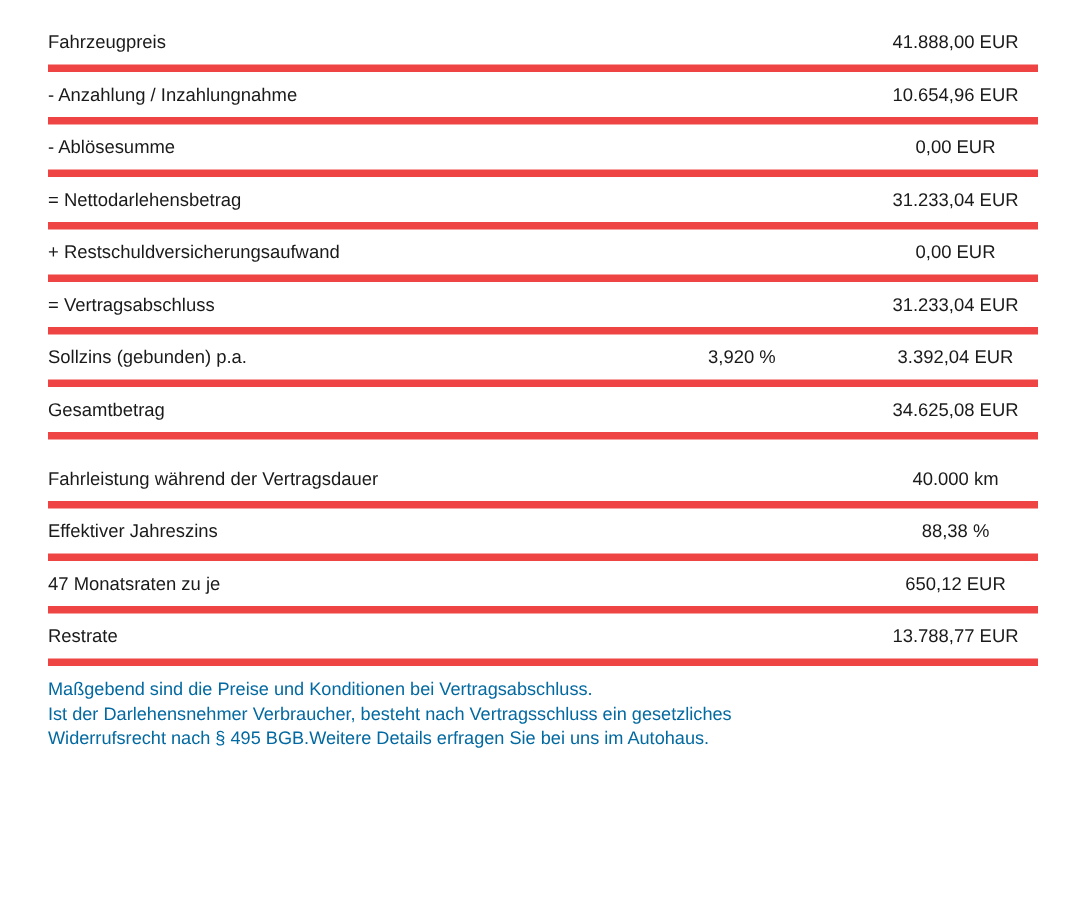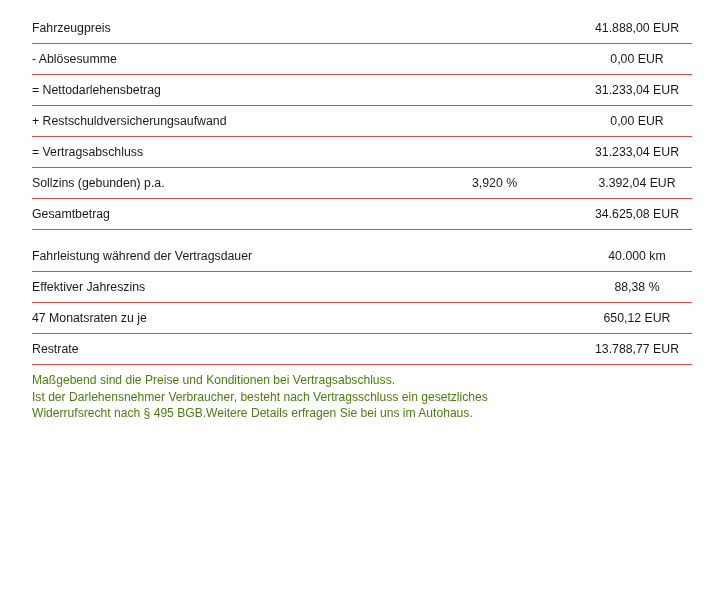--- a/index.html
+++ b/index.html
@@ -25,21 +25,21 @@
     width: 660px;
     margin: 0 auto;
     border-collapse: collapse;
     table-layout: fixed;
   }
   .table col.c-label { width: 440px; }
   .table col.c-mid   { width: 110px; }
   .table col.c-val   { width: 110px; }
 
   .table tr.row td {
-    border-bottom: 1px solid #ef4444;
+    border-bottom: 5px solid #ef4444;
     padding: 8px 0 7px 0;
     font-size: 12.3px;
     line-height: 15px;
     vertical-align: bottom;
     height: 13px;
   }
   .table tr.row.first td {
     padding-top: 5px;
   }
   .table tr.row td.label {
@@ -61,39 +61,44 @@
     border-bottom: none;
     height: 11px;
     padding: 0;
   }
 
   .footnote {
     width: 660px;
     margin: 7px auto 0 auto;
     font-size: 12.1px;
     line-height: 16.5px;
-    color: #4d7c0f;
+    color: #0369a1;
   }
   .footnote div { white-space: nowrap; }
 </style>
 </head>
 <body>
 
 <div class="sheet">
   <table class="table">
     <colgroup>
       <col class="c-label">
       <col class="c-mid">
       <col class="c-val">
     </colgroup>
     <tbody>
         <tr class="row first">
           <td class="label">Fahrzeugpreis</td>
           <td class="mid"></td>
           <td class="val">41.888,00 EUR</td>
+        </tr>
+        <tr class="row">
+          <td class="label">- Anzahlung / Inzahlungnahme</td>
+          <td class="mid"></td>
+          <td class="val">10.654,96 EUR</td>
         </tr>
         <tr class="row">
           <td class="label">- Ablösesumme</td>
           <td class="mid"></td>
           <td class="val">0,00 EUR</td>
         </tr>
         <tr class="row">
           <td class="label">= Nettodarlehensbetrag</td>
           <td class="mid"></td>
           <td class="val">31.233,04 EUR</td>

